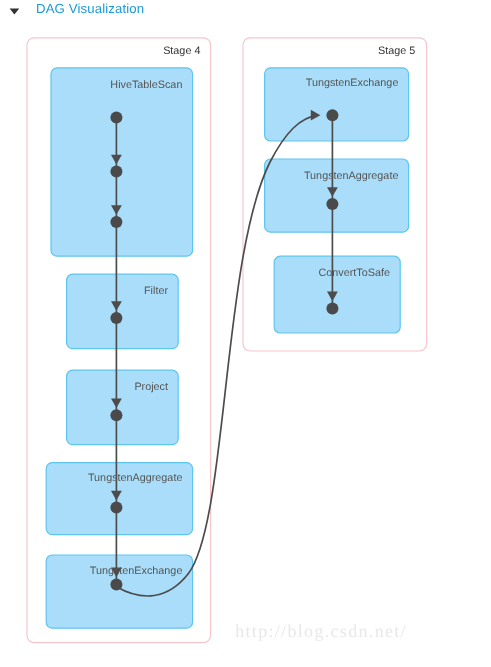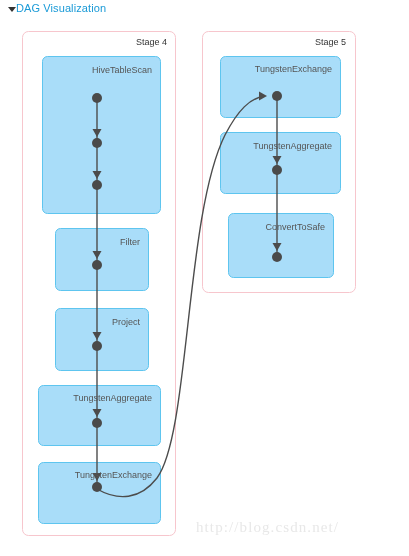--- a/index.html
+++ b/index.html
@@ -16,21 +16,21 @@
     -webkit-font-smoothing: antialiased;
   }
 
   
   #dag-header {
     position: absolute;
     left: 8px;
     top: 1px;
     display: flex;
     align-items: center;
-    gap: 0;
+    gap: 14px;
     line-height: 14px;
     white-space: nowrap;
   }
   #dag-header .caret {
     width: 0;
     height: 0;
     border-left: 4px solid transparent;
     border-right: 4px solid transparent;
     border-top: 5px solid #333333;
     display: inline-block;

